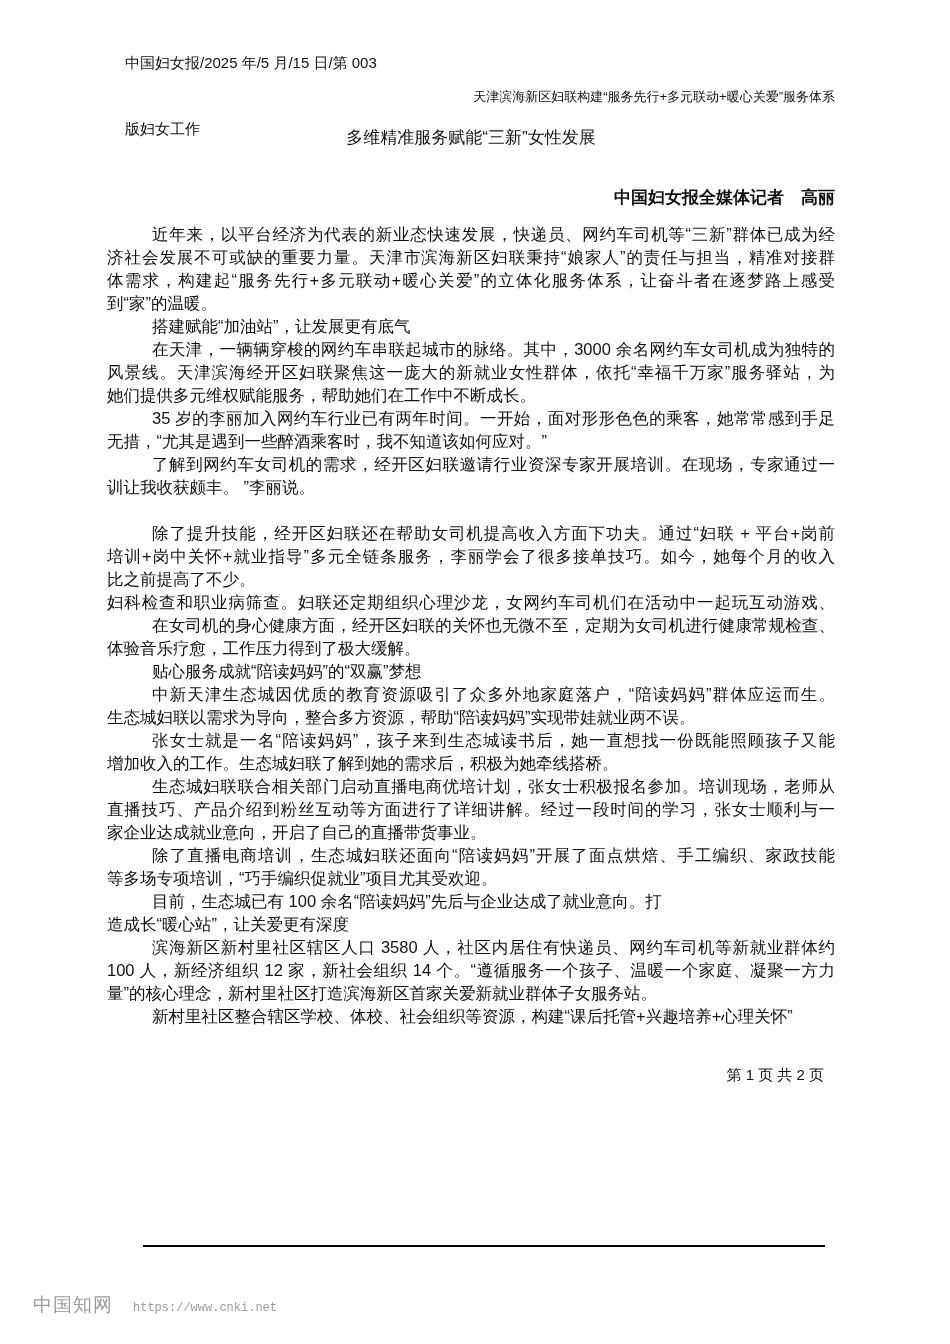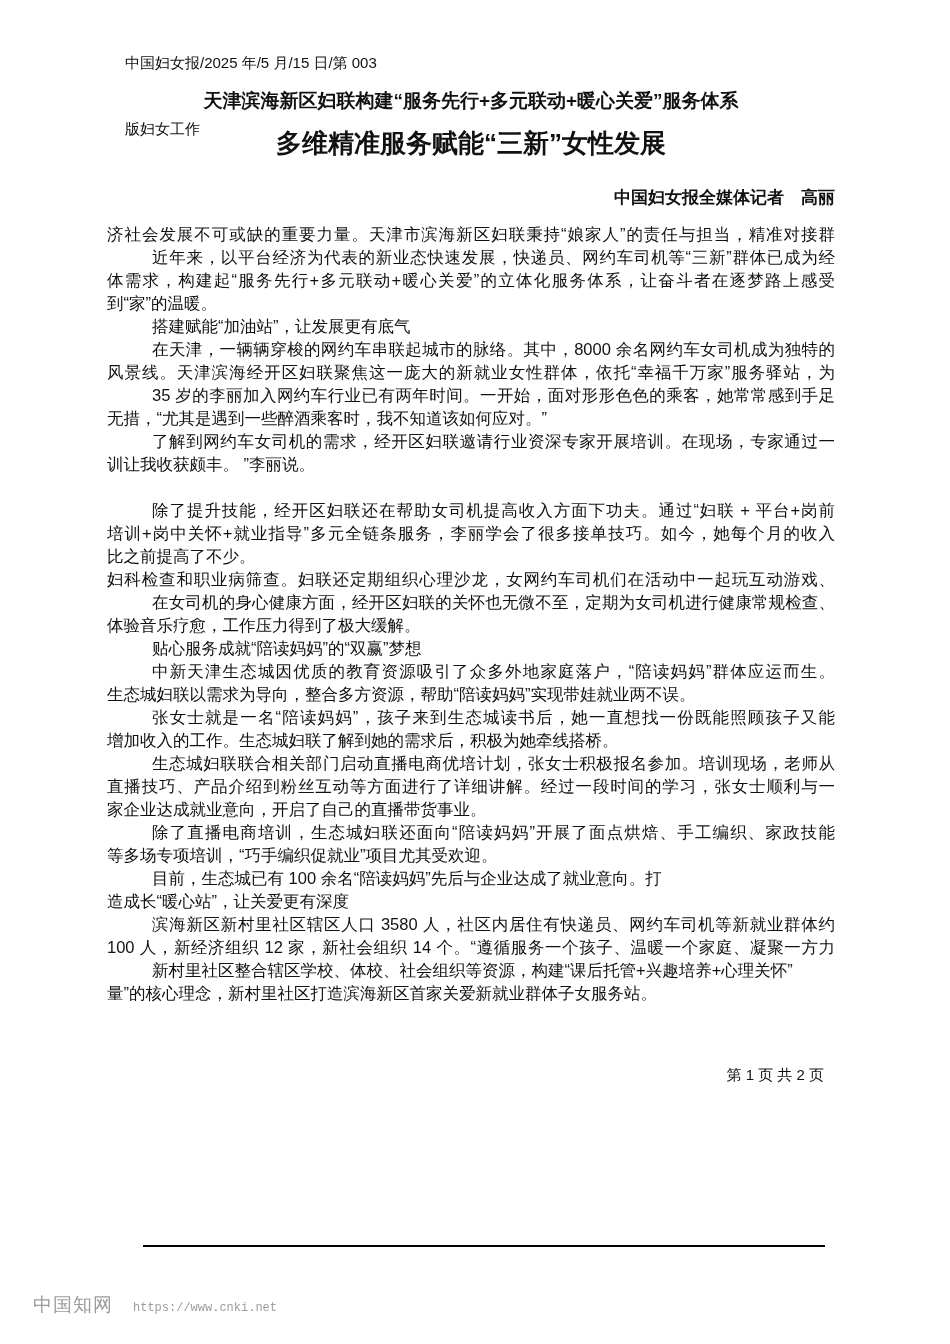--- a/index.html
+++ b/index.html
@@ -13,26 +13,26 @@
     overflow:hidden;
     padding-left:16px;
   }
   .header-info{
     position:absolute;left:125px;top:8px;
     font-size:15px;line-height:22px;
     white-space:pre-wrap;
   }
   .kicker{
     position:absolute;left:107px;top:88px;width:728px;
-    text-align:center;font-weight:bold;font-size:19px;
+    text-align:right;font-weight:normal;font-size:13px;
     white-space:pre-wrap;
   }
   .title{
     position:absolute;left:107px;top:126px;width:728px;
-    text-align:center;font-weight:bold;font-size:26px;
+    text-align:center;font-weight:normal;font-size:17px;
     white-space:pre-wrap;
   }
   .byline{
     position:absolute;left:107px;top:186px;width:728px;
     text-align:right;font-weight:bold;font-size:17px;
     white-space:pre-wrap;
   }
   .body-text{
     position:absolute;left:107px;top:223px;width:728px;
     font-size:16.5px;line-height:23px;
@@ -81,27 +81,28 @@
     <div>版妇女工作</div>
   </div>
 
   <div class="kicker">天津滨海新区妇联构建“服务先行+多元联动+暖心关爱”服务体系</div>
 
   <h1 class="title" style="margin:0;">多维精准服务赋能“三新”女性发展</h1>
 
   <div class="byline">中国妇女报全媒体记者　高丽</div>
 
   <div class="body-text">
+      <div class="line indent just">近年来，以平台经济为代表的新业态快速发展，快递员、网约车司机等“三新”群体已成为经</div>
       <div class="line just">济社会发展不可或缺的重要力量。天津市滨海新区妇联秉持“娘家人”的责任与担当，精准对接群</div>
-      <div class="line indent just">近年来，以平台经济为代表的新业态快速发展，快递员、网约车司机等“三新”群体已成为经</div>
       <div class="line just">体需求，构建起“服务先行+多元联动+暖心关爱”的立体化服务体系，让奋斗者在逐梦路上感受</div>
       <div class="line">到“家”的温暖。</div>
       <div class="line indent">搭建赋能“加油站”，让发展更有底气</div>
-      <div class="line indent just">在天津，一辆辆穿梭的网约车串联起城市的脉络。其中，8000 余名网约车女司机成为独特的</div>
+      <div class="line indent just">在天津，一辆辆穿梭的网约车串联起城市的脉络。其中，3000 余名网约车女司机成为独特的</div>
       <div class="line just">风景线。天津滨海经开区妇联聚焦这一庞大的新就业女性群体，依托“幸福千万家”服务驿站，为</div>
+      <div class="line">她们提供多元维权赋能服务，帮助她们在工作中不断成长。</div>
       <div class="line indent just">35 岁的李丽加入网约车行业已有两年时间。一开始，面对形形色色的乘客，她常常感到手足</div>
       <div class="line">无措，“尤其是遇到一些醉酒乘客时，我不知道该如何应对。”</div>
       <div class="line indent just">了解到网约车女司机的需求，经开区妇联邀请行业资深专家开展培训。在现场，专家通过一</div>
       <div class="line">训让我收获颇丰。 ”李丽说。</div>
       <div class="line blank"></div>
       <div class="line indent just">除了提升技能，经开区妇联还在帮助女司机提高收入方面下功夫。通过“妇联 + 平台+岗前</div>
       <div class="line just">培训+岗中关怀+就业指导”多元全链条服务，李丽学会了很多接单技巧。如今，她每个月的收入</div>
       <div class="line">比之前提高了不少。</div>
       <div class="line just">妇科检查和职业病筛查。妇联还定期组织心理沙龙，女网约车司机们在活动中一起玩互动游戏、</div>
       <div class="line indent just">在女司机的身心健康方面，经开区妇联的关怀也无微不至，定期为女司机进行健康常规检查、</div>
@@ -113,22 +114,22 @@
       <div class="line">增加收入的工作。生态城妇联了解到她的需求后，积极为她牵线搭桥。</div>
       <div class="line indent just">生态城妇联联合相关部门启动直播电商优培计划，张女士积极报名参加。培训现场，老师从</div>
       <div class="line just">直播技巧、产品介绍到粉丝互动等方面进行了详细讲解。经过一段时间的学习，张女士顺利与一</div>
       <div class="line">家企业达成就业意向，开启了自己的直播带货事业。</div>
       <div class="line indent just">除了直播电商培训，生态城妇联还面向“陪读妈妈”开展了面点烘焙、手工编织、家政技能</div>
       <div class="line">等多场专项培训，“巧手编织促就业”项目尤其受欢迎。</div>
       <div class="line indent">目前，生态城已有 100 余名“陪读妈妈”先后与企业达成了就业意向。打</div>
       <div class="line">造成长“暖心站”，让关爱更有深度</div>
       <div class="line indent just">滨海新区新村里社区辖区人口 3580 人，社区内居住有快递员、网约车司机等新就业群体约</div>
       <div class="line just">100 人，新经济组织 12 家，新社会组织 14 个。“遵循服务一个孩子、温暖一个家庭、凝聚一方力</div>
+      <div class="line">量”的核心理念，新村里社区打造滨海新区首家关爱新就业群体子女服务站。</div>
       <div class="line indent">新村里社区整合辖区学校、体校、社会组织等资源，构建“课后托管+兴趣培养+心理关怀”</div>
-      <div class="line">量”的核心理念，新村里社区打造滨海新区首家关爱新就业群体子女服务站。</div>
     </div>
 
   <div class="page-number">第 1 页 共 2 页</div>
 
   <div class="footer-rule"></div>
 
   <div class="watermark">
     <span class="watermark-brand">中国知网</span>
     <span class="watermark-url">https://www.cnki.net</span>
   </div>

